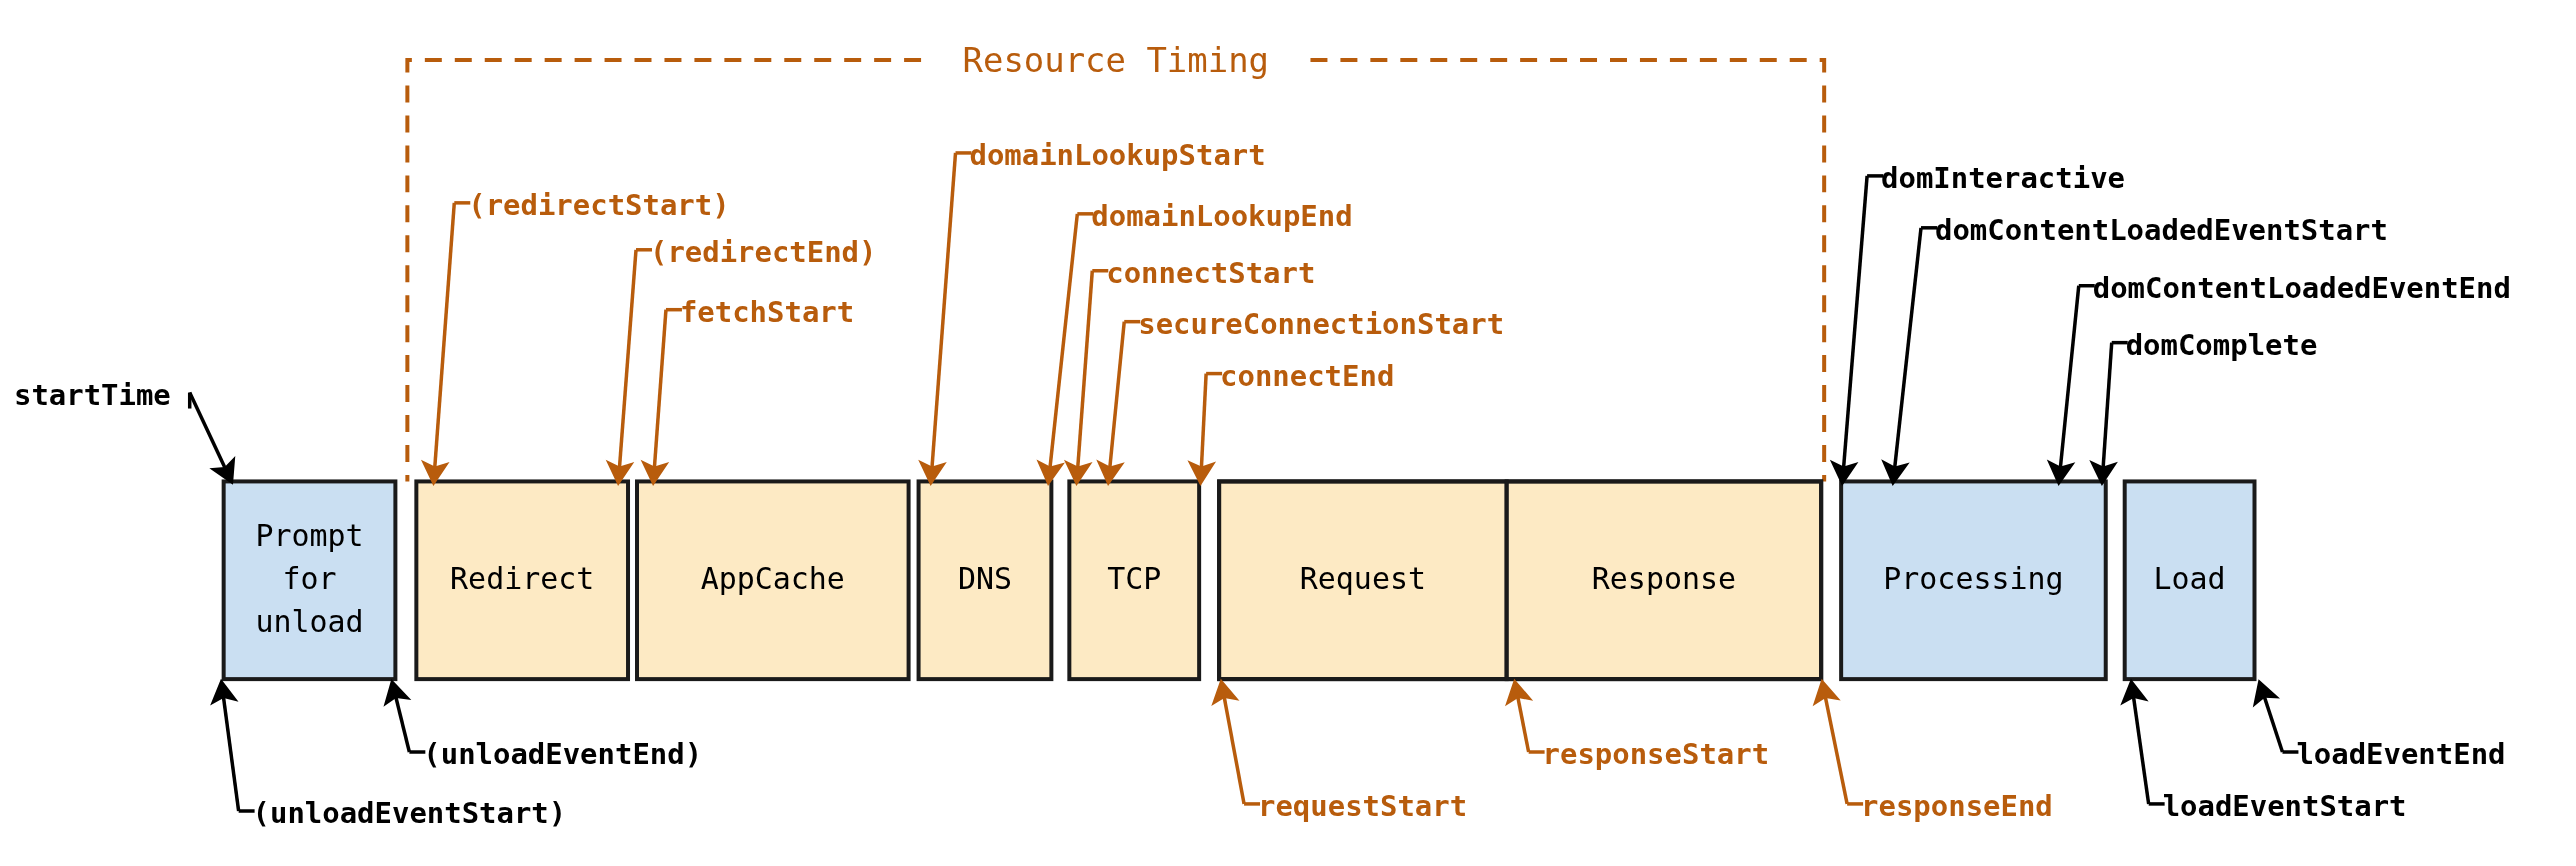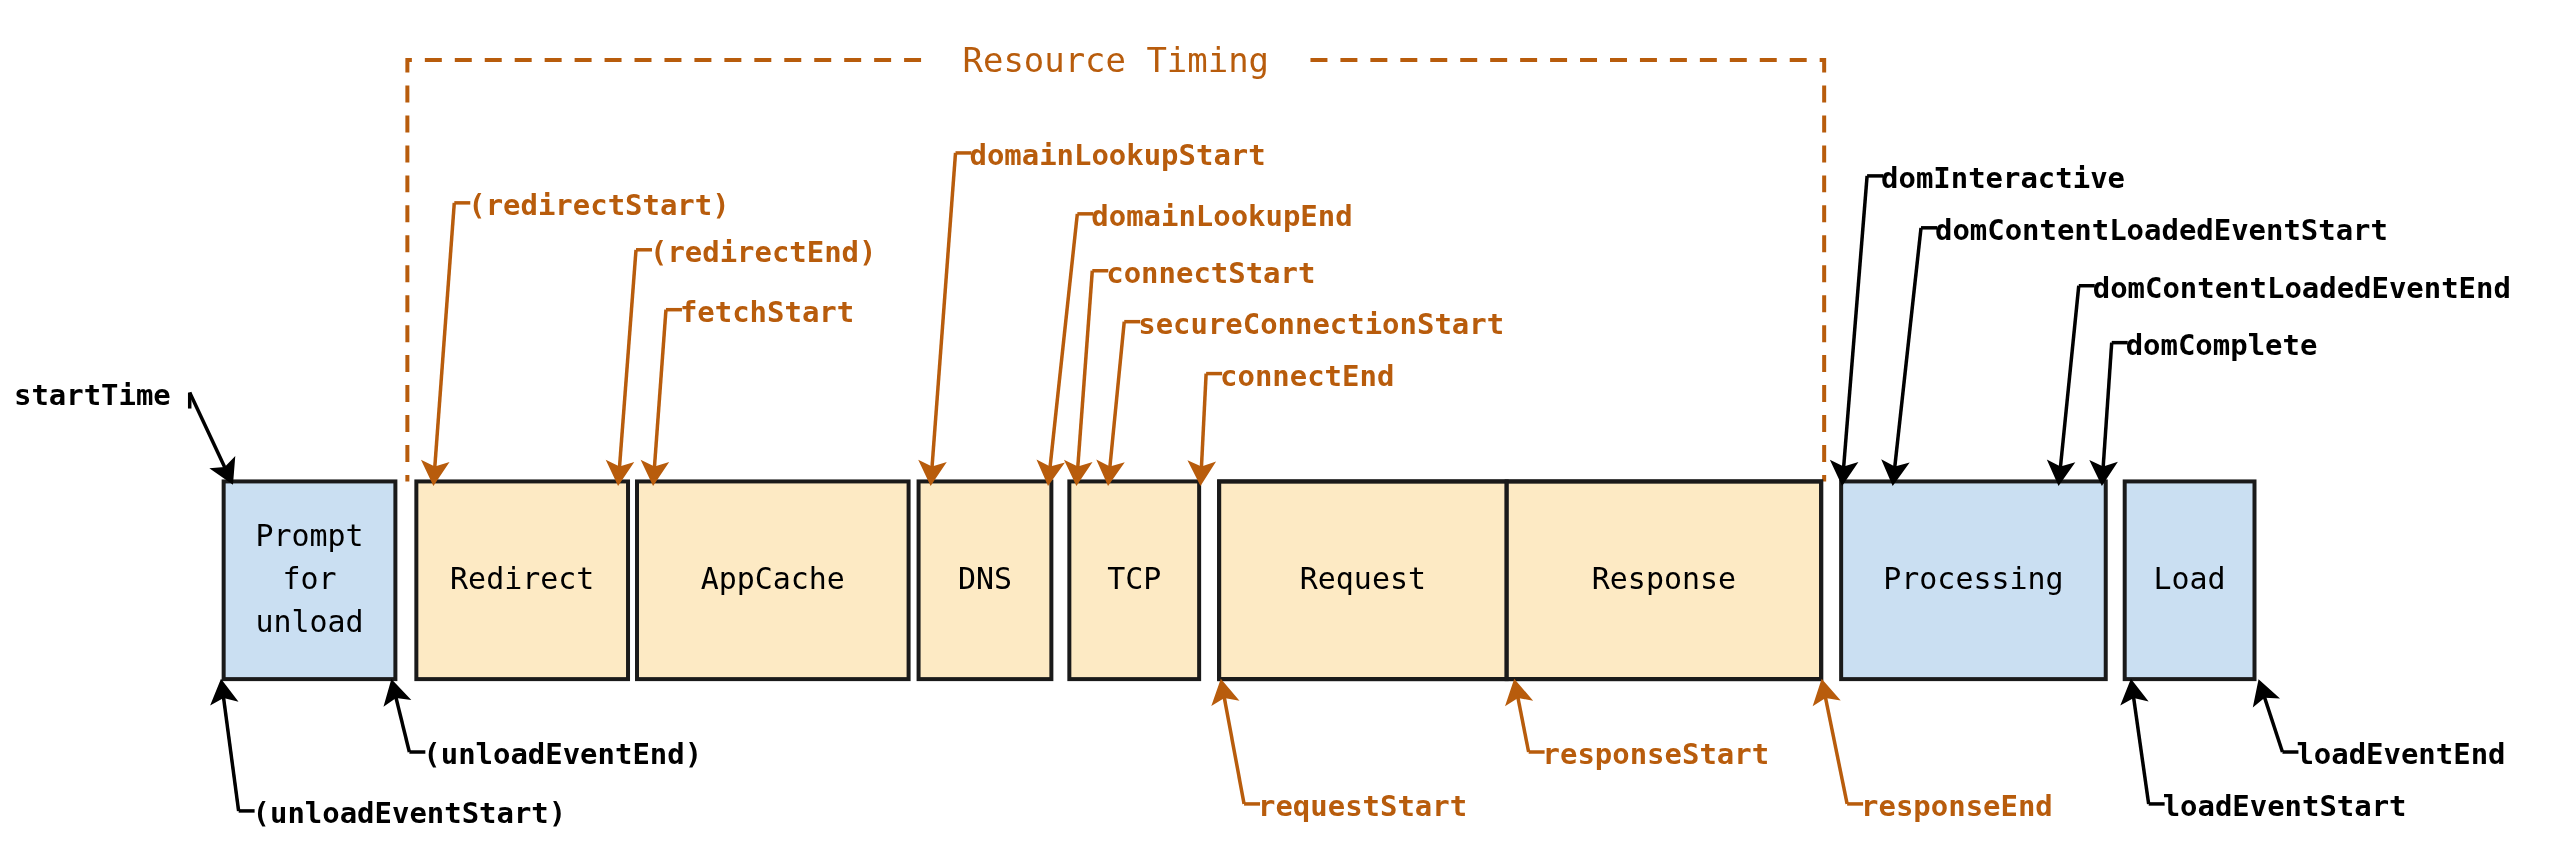--- a/index.html
+++ b/index.html
@@ -7,20 +7,21 @@
     padding: 0;
     background: #ffffff;
   }
   #root {
     position: relative;
     width: 2576px;
     height: 867px;
     background: #ffffff;
     font-family: "DejaVu Sans Mono", monospace;
     overflow: hidden;
+    border-radius: 12px;
   }
   svg#diagram {
     position: absolute;
     left: 0;
     top: 0;
     width: 2576px;
     height: 867px;
     display: block;
   }
   .phase-label {

